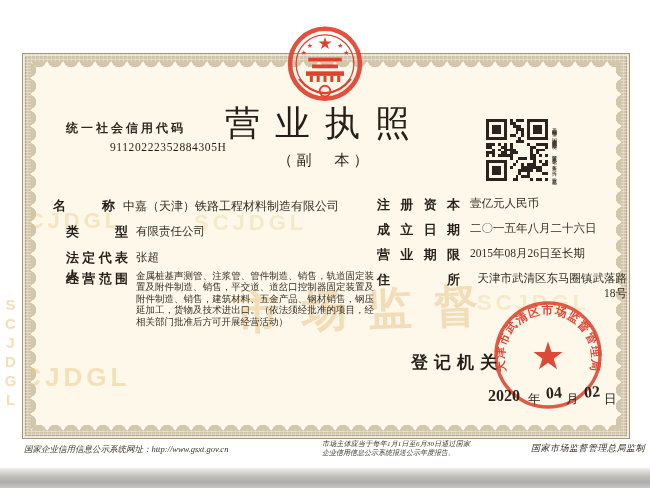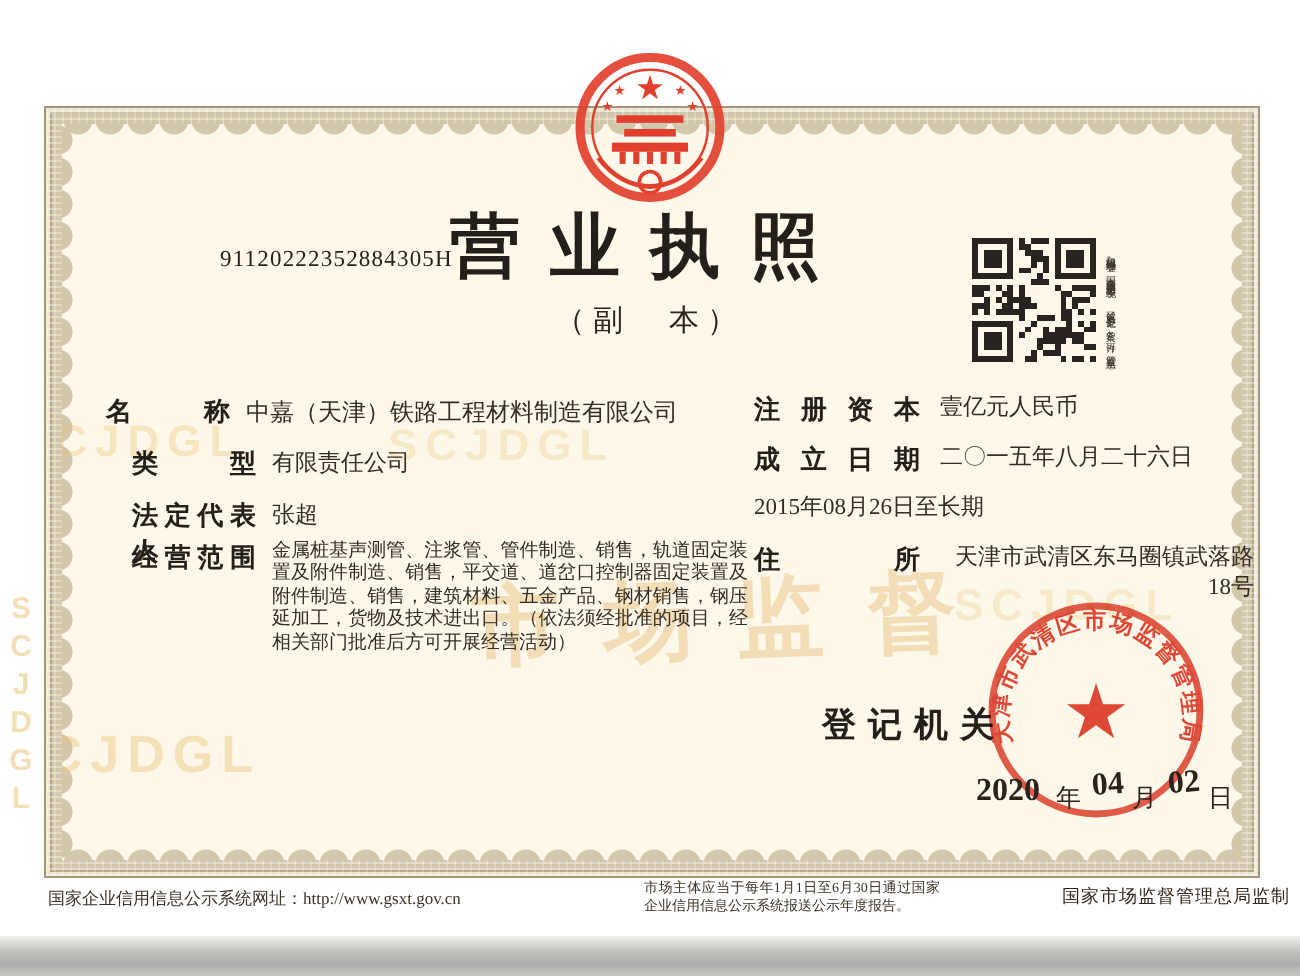--- a/index.html
+++ b/index.html
@@ -42,21 +42,21 @@
   .wm-c1{left:-22px;top:146px;}
   .wm-c2{left:163px;top:148px;color:rgba(233,198,122,.30);}
   .wm-c3{left:446px;top:228px;color:rgba(233,198,122,.28);}
   .wm-c5{left:-30px;top:300px;font-size:26px;color:rgba(233,198,122,.45);}
 
   
   .credit-block{position:absolute;left:66px;top:120px;color:#2f2820;}
   .credit-label{font-size:12px;font-weight:bold;letter-spacing:3px;}
   .credit-code{font-family:"Liberation Serif","DejaVu Serif",serif;font-size:11.5px;letter-spacing:.6px;margin-top:4px;color:#241f19;margin-left:44px;}
   .title{position:absolute;left:22px;top:100px;width:606px;text-align:center;
-    font-size:35px;font-weight:bold;letter-spacing:15px;color:#241f18;
+    font-size:35px;font-weight:normal;letter-spacing:15px;color:#241f18;
     font-family:"Liberation Serif","DejaVu Serif",serif;}
   .subtitle{position:absolute;left:22px;top:151px;width:606px;text-align:center;
     font-size:15px;letter-spacing:4px;color:#2b251d;font-family:"Liberation Serif","DejaVu Serif",serif;}
 
   
   .qr-box{position:absolute;left:486px;top:119px;width:62px;height:62px;}
   .qr-note{position:absolute;left:551px;top:124px;height:66px;writing-mode:vertical-lr;text-orientation:upright;
     font-size:5px;line-height:6.5px;letter-spacing:.5px;color:#3c352c;}
 
   
@@ -69,21 +69,21 @@
   .scope-val{width:238px;font-size:9.5px;line-height:11.4px;text-align:justify;margin-top:2px;}
 
   
   .reg-label{position:absolute;left:411px;top:351px;font-size:17px;font-weight:bold;letter-spacing:6px;color:#241f18;}
   .stamp{position:absolute;left:490px;top:297px;mix-blend-mode:multiply;opacity:.92;}
   .date-part{position:absolute;font-family:"Liberation Serif","DejaVu Serif",serif;color:#29231c;}
   .d-num{font-size:16px;font-weight:bold;}
   .d-unit{font-size:12.5px;}
 
   
-  .footer{position:absolute;color:#3c342a;font-family:"Liberation Serif","DejaVu Serif",serif;}
+  .footer{position:absolute;color:#3c342a;font-family:"Liberation Serif","DejaVu Serif",serif;font-style:italic;}
   .f-left{left:24px;top:444px;font-size:8.5px;}
   .f-center{left:322px;top:440px;width:148px;font-size:7px;line-height:9px;text-align:justify;}
   .f-right{left:531px;top:442px;font-size:9px;letter-spacing:.5px;color:#33291f;}
 </style>
 </head>
 <body>
 
 <div class="stage">
 
   <div class="margin-code">SCJDGL</div>
@@ -123,20 +123,21 @@
       <rect x="25" y="62" width="50" height="6"></rect>
       <rect x="30" y="68" width="4" height="8"></rect>
         <rect x="39" y="68" width="4" height="8"></rect>
       <rect x="48" y="68" width="4" height="8"></rect>
         <rect x="57" y="68" width="4" height="8"></rect>
       <rect x="66" y="68" width="4" height="8"></rect>
     </g>
   </svg>
 
   <div class="credit-block">
+    <div class="credit-label">统一社会信用代码</div>
     <div class="credit-code">91120222352884305H</div>
   </div>
   <div class="title">营业执照</div>
   <div class="subtitle">（副　本）</div>
 
   <svg id="qr" class="qr-box" viewBox="0 0 21 21" shape-rendering="crispEdges" fill="#2a2420">
       <rect x="8" y="0" width="1" height="1"></rect>
       <rect x="10" y="0" width="1" height="1"></rect>
       <rect x="11" y="0" width="1" height="1"></rect>
       <rect x="12" y="0" width="1" height="1"></rect>
@@ -281,20 +282,21 @@
 
   <div class="row left-col" style="left:66px;top:270px;width:320px;">
     <span class="lbl">经营范围</span>
     <span class="val scope-val">金属桩基声测管、注浆管、管件制造、销售，轨道固定装置及附件制造、销售，平交道、道岔口控制器固定装置及附件制造、销售，建筑材料、五金产品、钢材销售，钢压延加工，货物及技术进出口。（依法须经批准的项目，经相关部门批准后方可开展经营活动）</span>
   </div>
   <div class="row right-col" style="left:377px;top:221px;width:250px;">
     <span class="lbl">成立日期</span>
     <span class="val">二〇一五年八月二十六日</span>
   </div>
   <div class="row right-col" style="left:377px;top:246px;width:250px;">
+    <span class="lbl">营业期限</span>
     <span class="val">2015年08月26日至长期</span>
   </div>
   <div class="row right-col" style="left:377px;top:271px;width:250px;">
     <span class="lbl">住所</span>
     <span class="val">天津市武清区东马圈镇武落路18号</span>
   </div>
 
   <div class="reg-label">登记机关</div>
 
   <svg class="stamp" width="116" height="116" viewBox="0 0 116 116">

